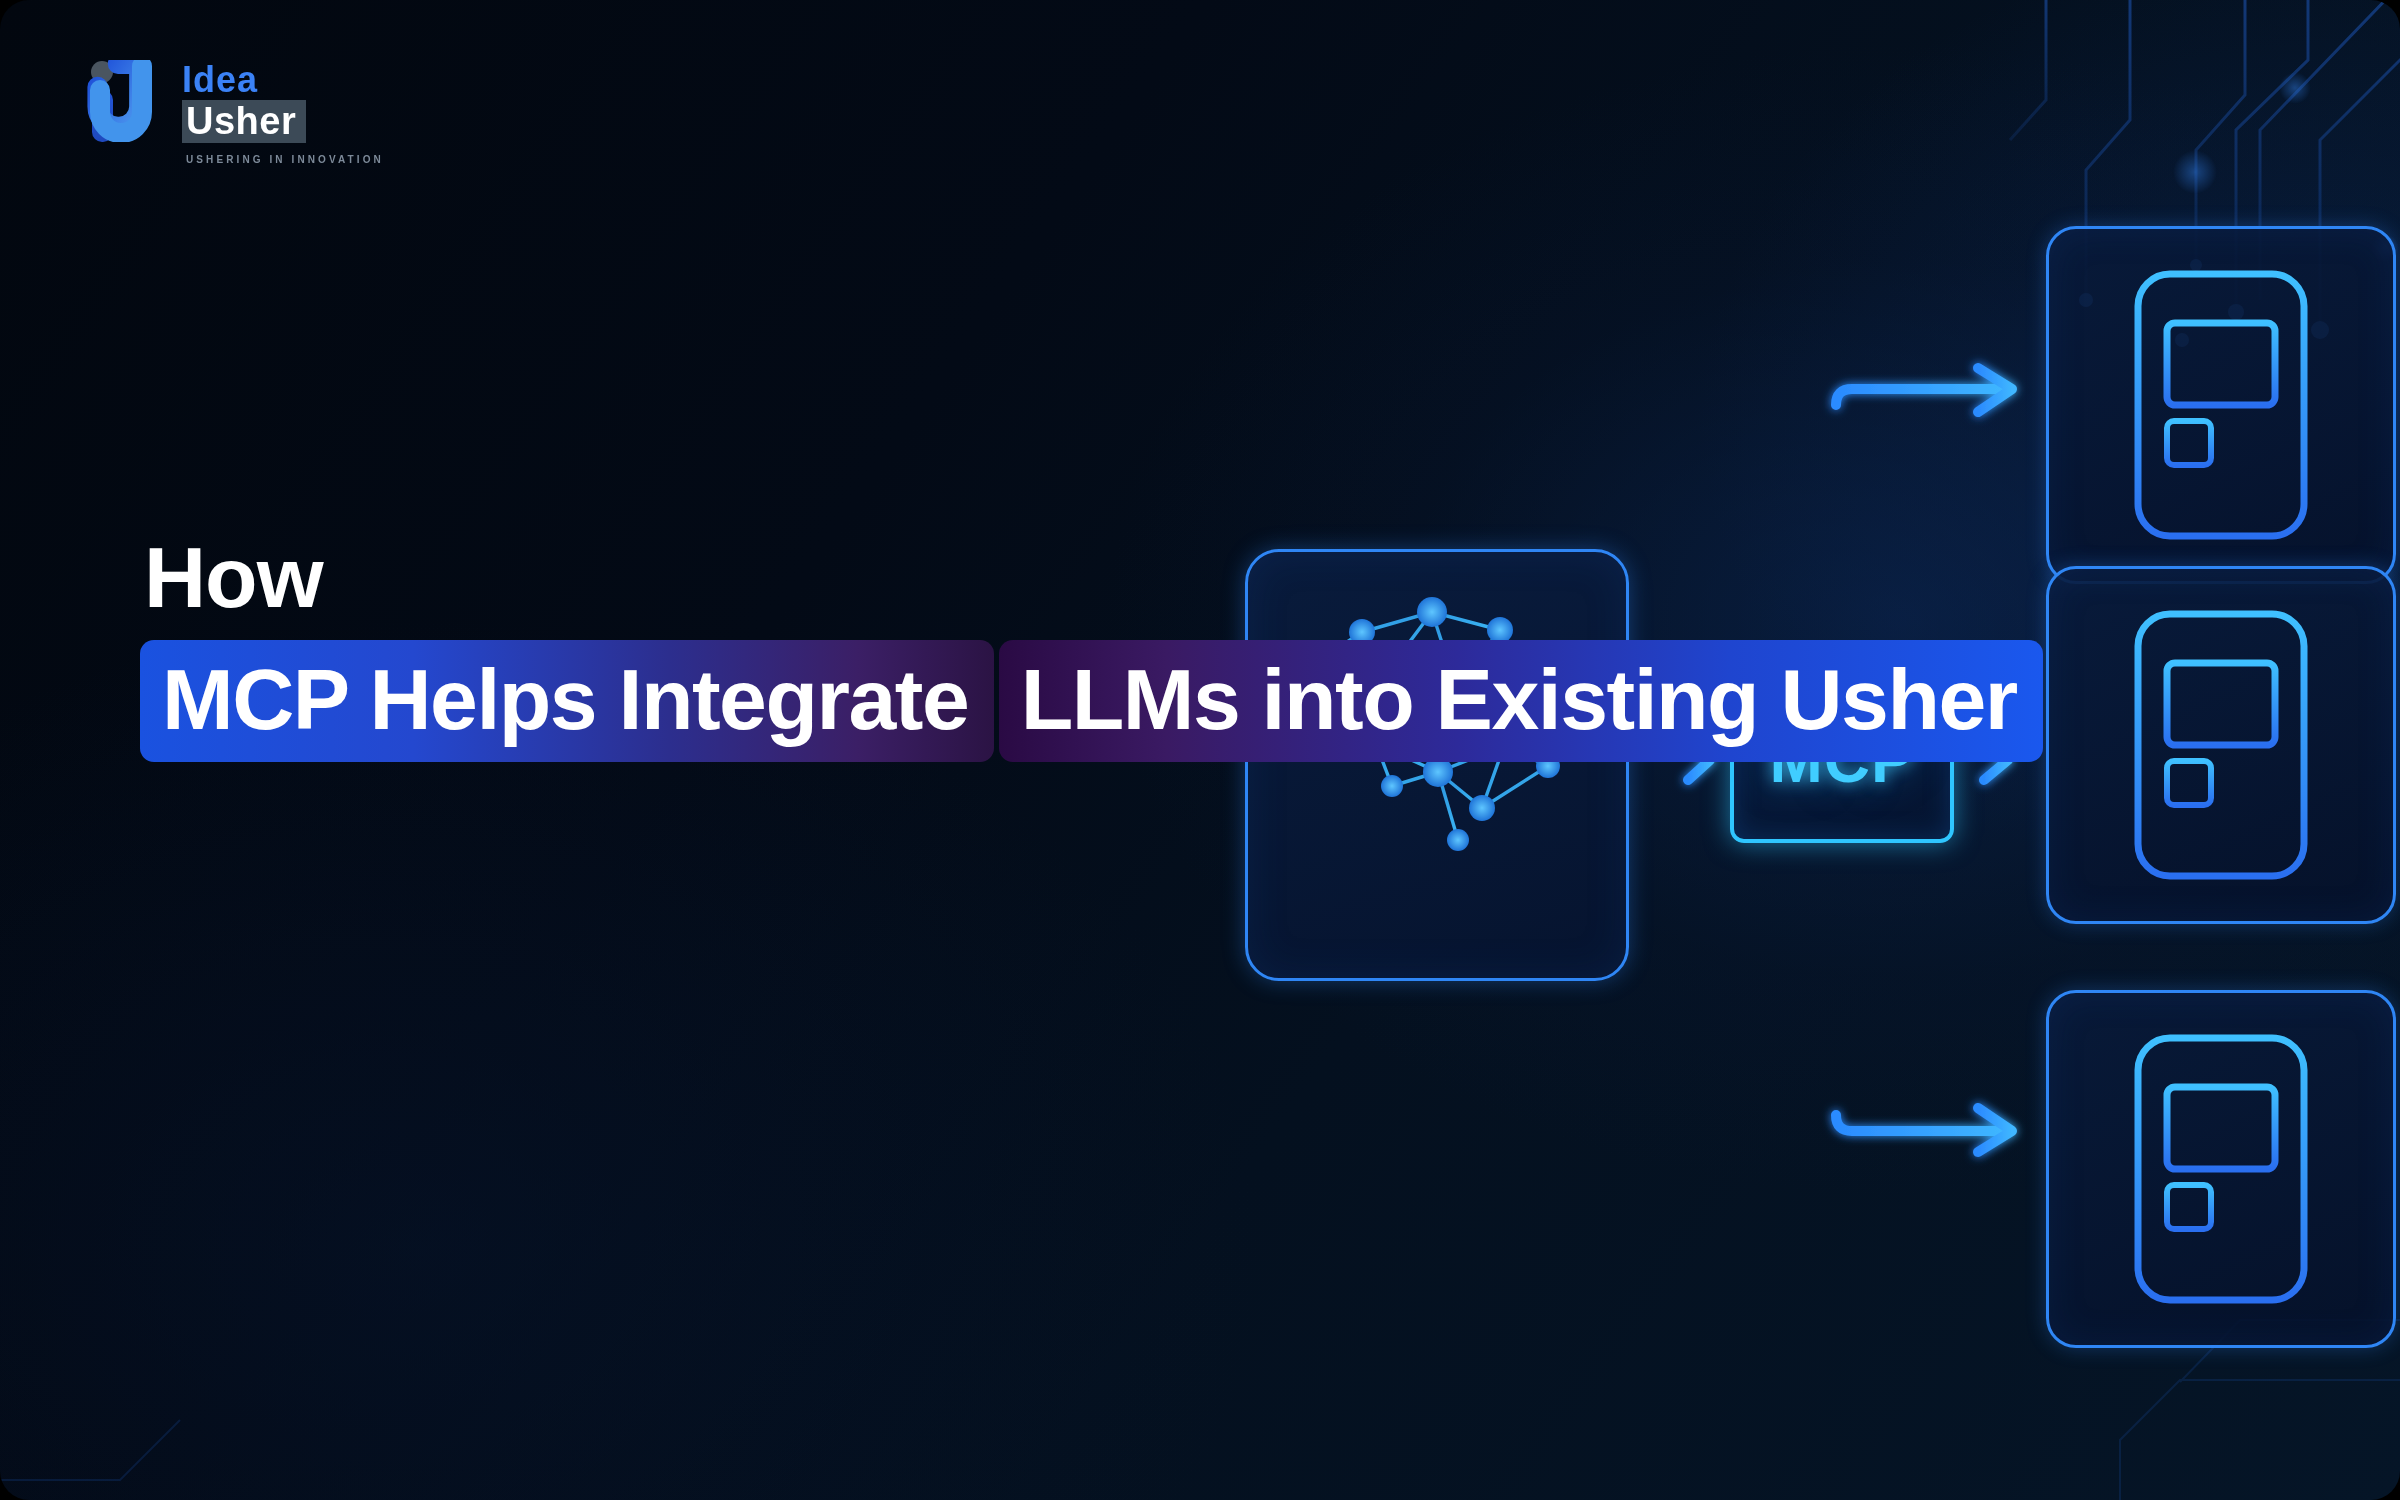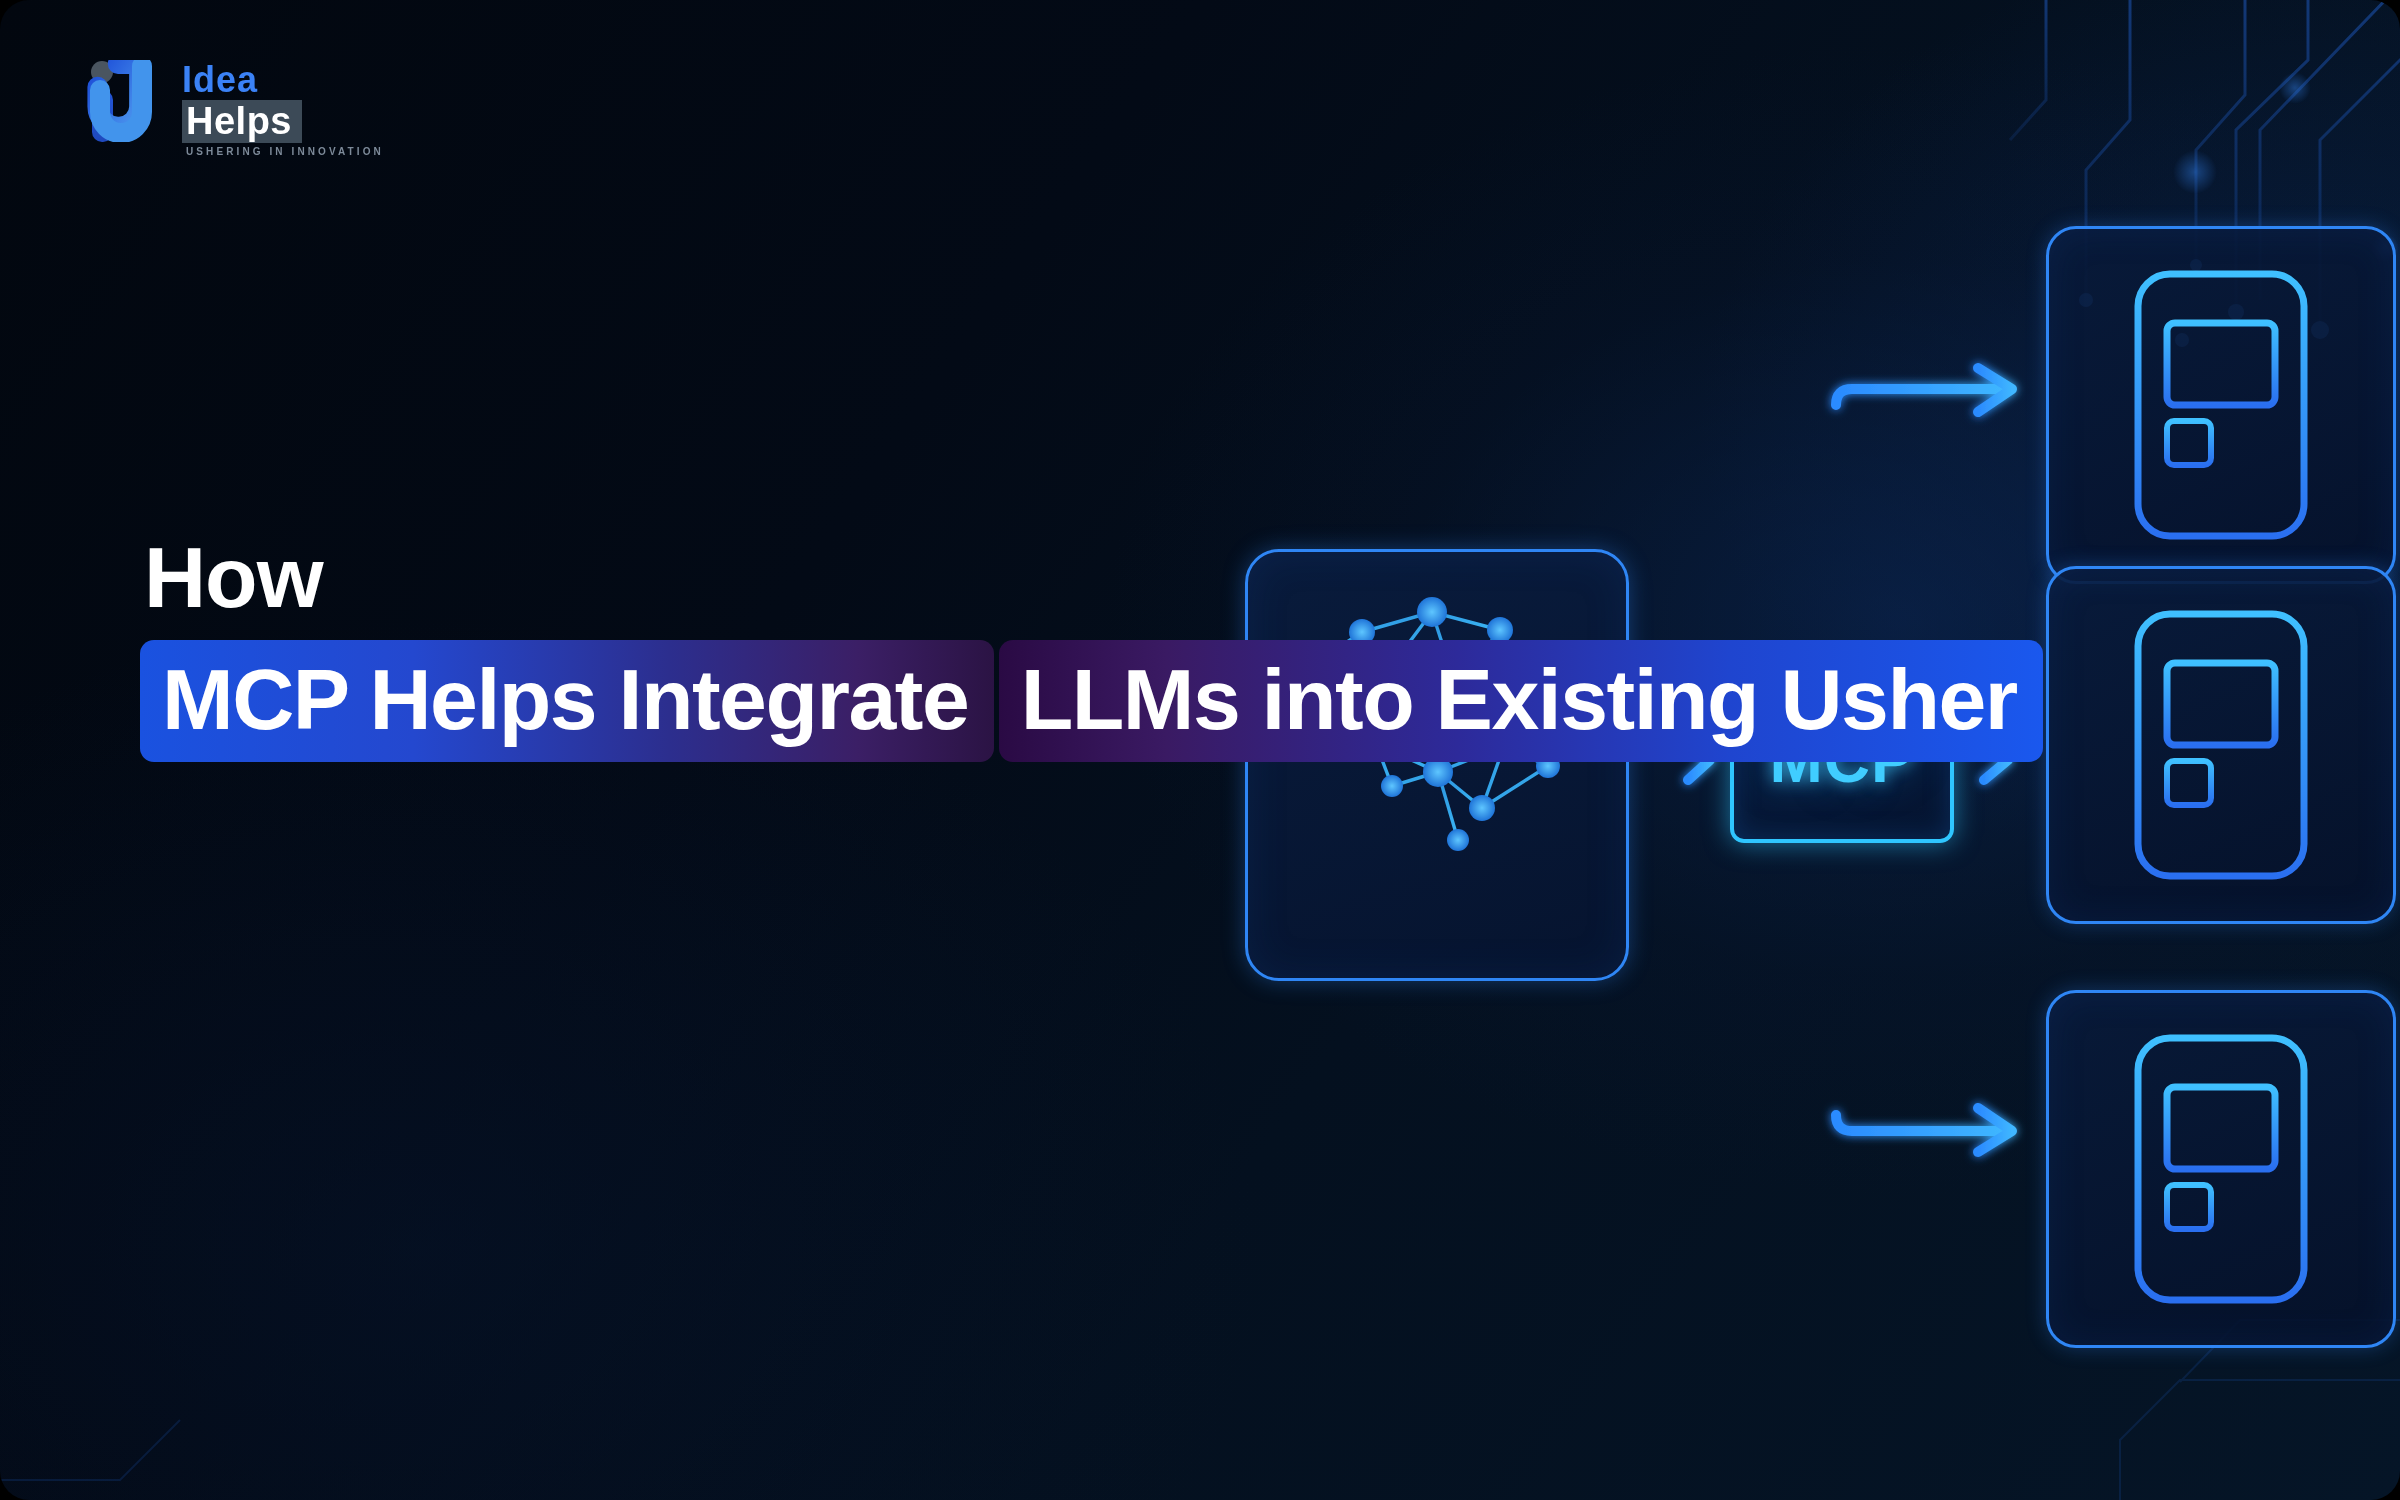--- a/index.html
+++ b/index.html
@@ -36,21 +36,21 @@
   }
   .logo-usher-band {
     margin-top:2px; background:#3c4a57; padding:2px 10px 3px 4px;
     display:inline-block;
   }
   .logo-usher {
     font-size:38px; font-weight:700; letter-spacing:0.5px;
     color:#ffffff; line-height:1;
   }
   .logo-tagline {
-    margin-top:3px; font-size:10px; font-weight:600;
+    margin-top:11px; font-size:10px; font-weight:600;
     letter-spacing:3.1px; color:#7d8a99; padding-left:4px;
   }
 
   
   #headline { position:absolute; left:140px; top:534px; z-index:6; }
   .h-how {
     font-size:86px; font-weight:700; color:#ffffff;
     letter-spacing:-1px; line-height:1; margin-left:4px;
     margin-bottom:20px;
   }
@@ -174,21 +174,21 @@
         </linearGradient>
       </defs>
       <circle cx="16" cy="12" r="11" fill="#4a5560"></circle>
       <rect x="6" y="30" width="21" height="52" rx="10" fill="url(#iGrad)"></rect>
       <path d="M34 8 h22 v44 a21 21 0 0 1 -21 21 h-1 a21 21 0 0 1 -21 -21 v-20 h0" fill="none" stroke="url(#uGrad)" stroke-width="21" stroke-linecap="round" transform="translate(-1,-4) scale(0.97)"></path>
       <path d="M56 6 v46 a21 21 0 0 1 -42 0 v-22" fill="none" stroke="#4294ec" stroke-width="20" stroke-linecap="round"></path>
     </svg>
     <div class="logo-text">
       <div class="logo-idea">Idea</div>
       <div class="logo-usher-band">
-        <span class="logo-usher">Helps</span>
+        <span class="logo-usher">Usher</span>
       </div>
       <div class="logo-tagline">USHERING IN INNOVATION</div>
     </div>
   </div>
 
   <svg id="connectors" viewBox="0 0 2400 1500">
     <defs>
       <linearGradient id="wire" x1="0" y1="0" x2="1" y2="0">
         <stop offset="0%" stop-color="#2b8bff"></stop>
         <stop offset="100%" stop-color="#3fb6ff"></stop>

